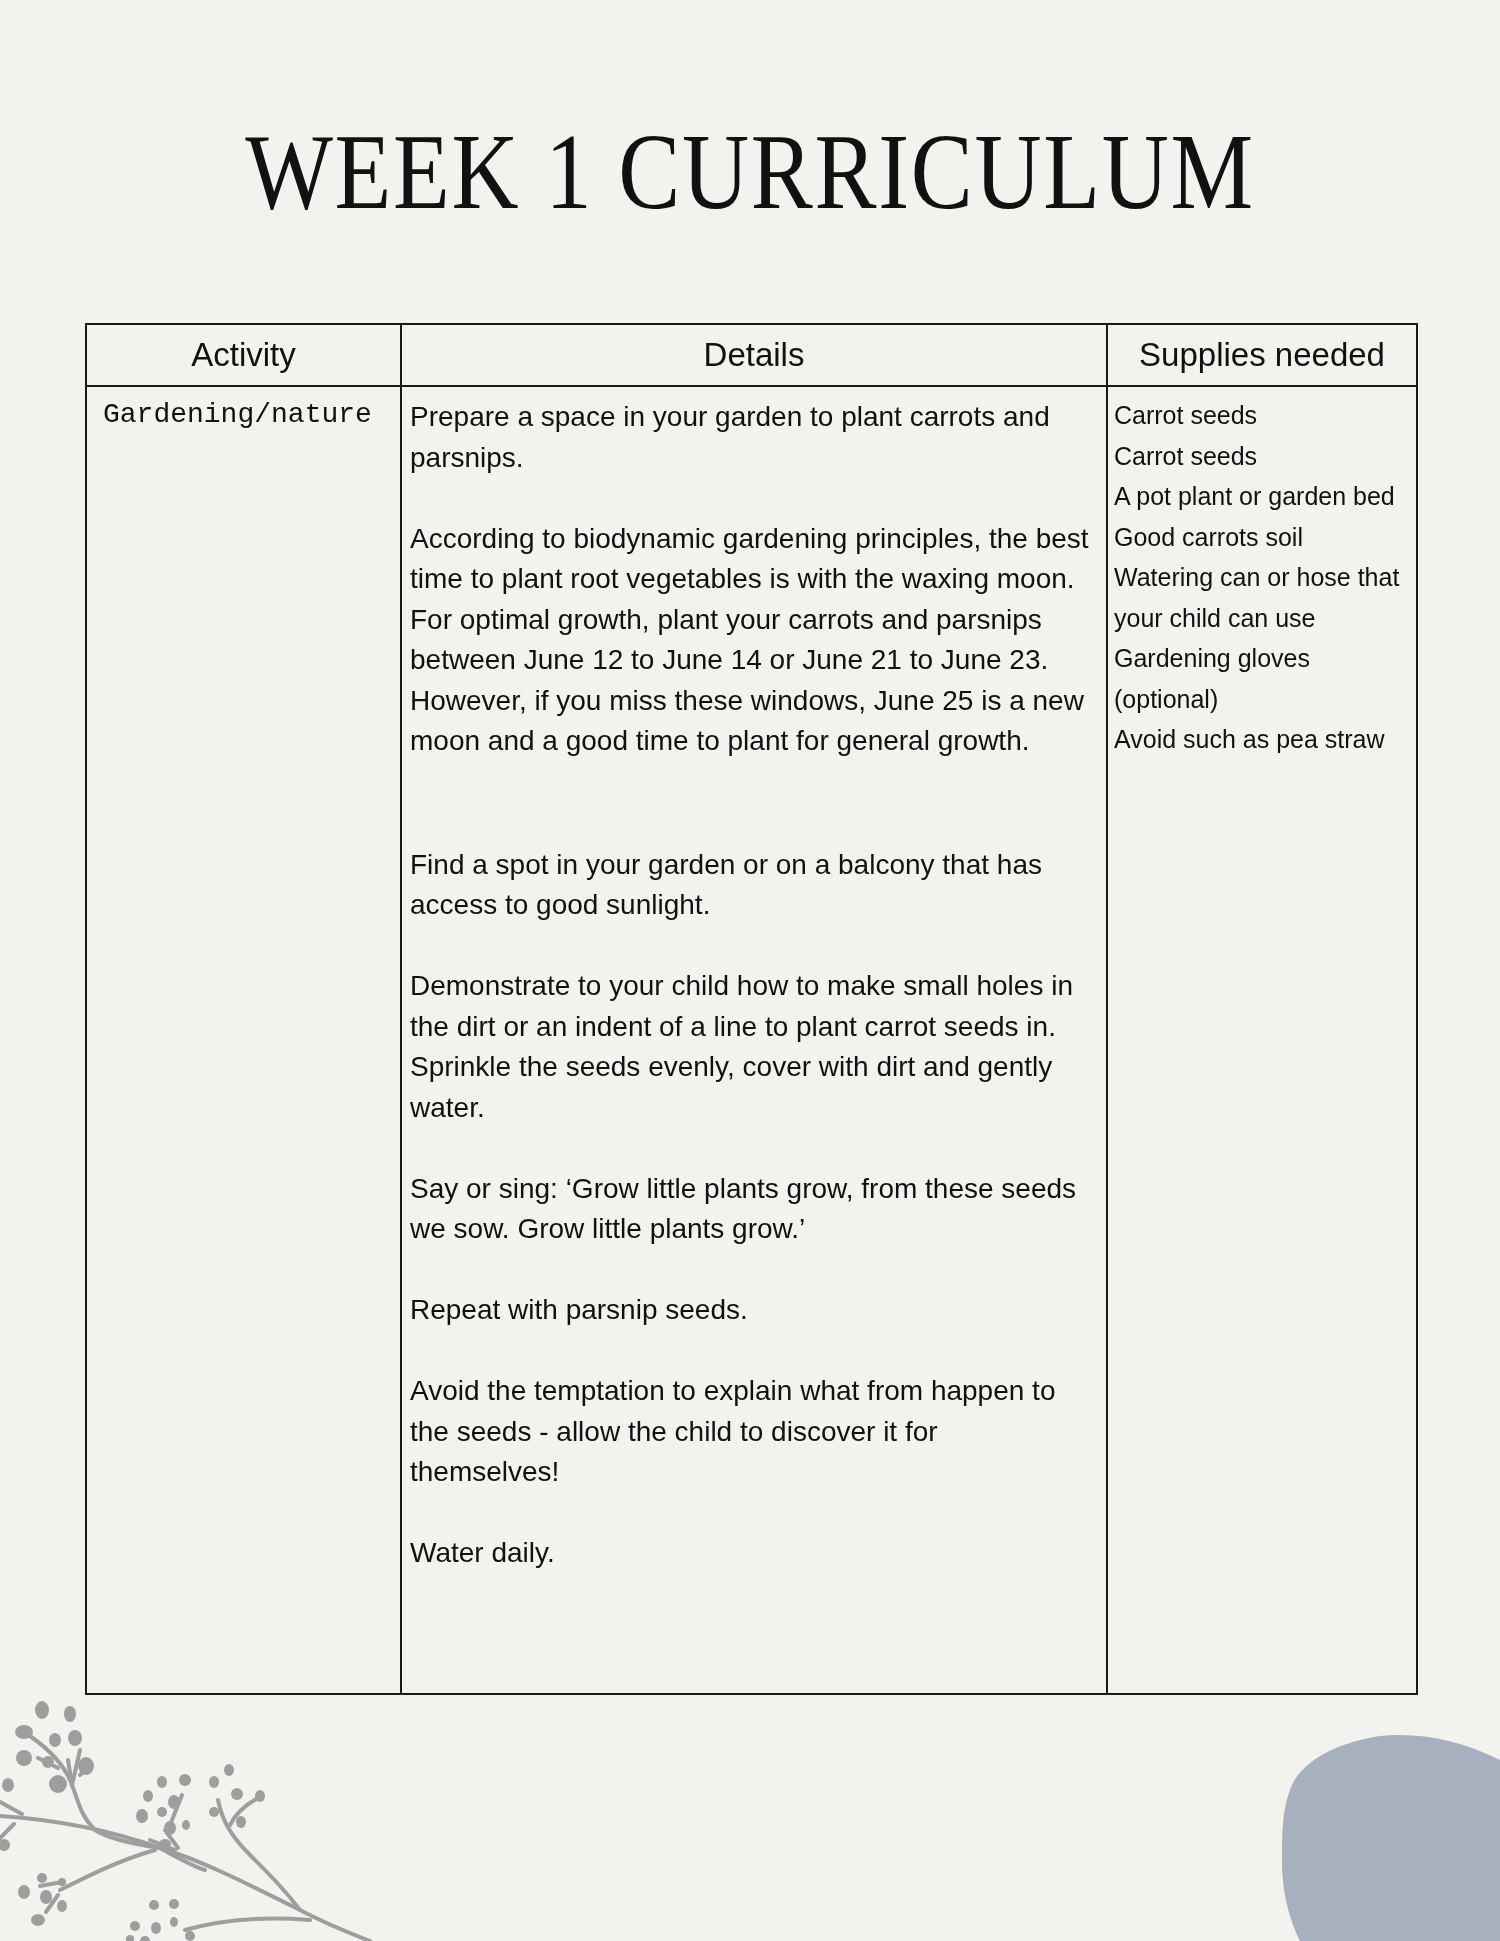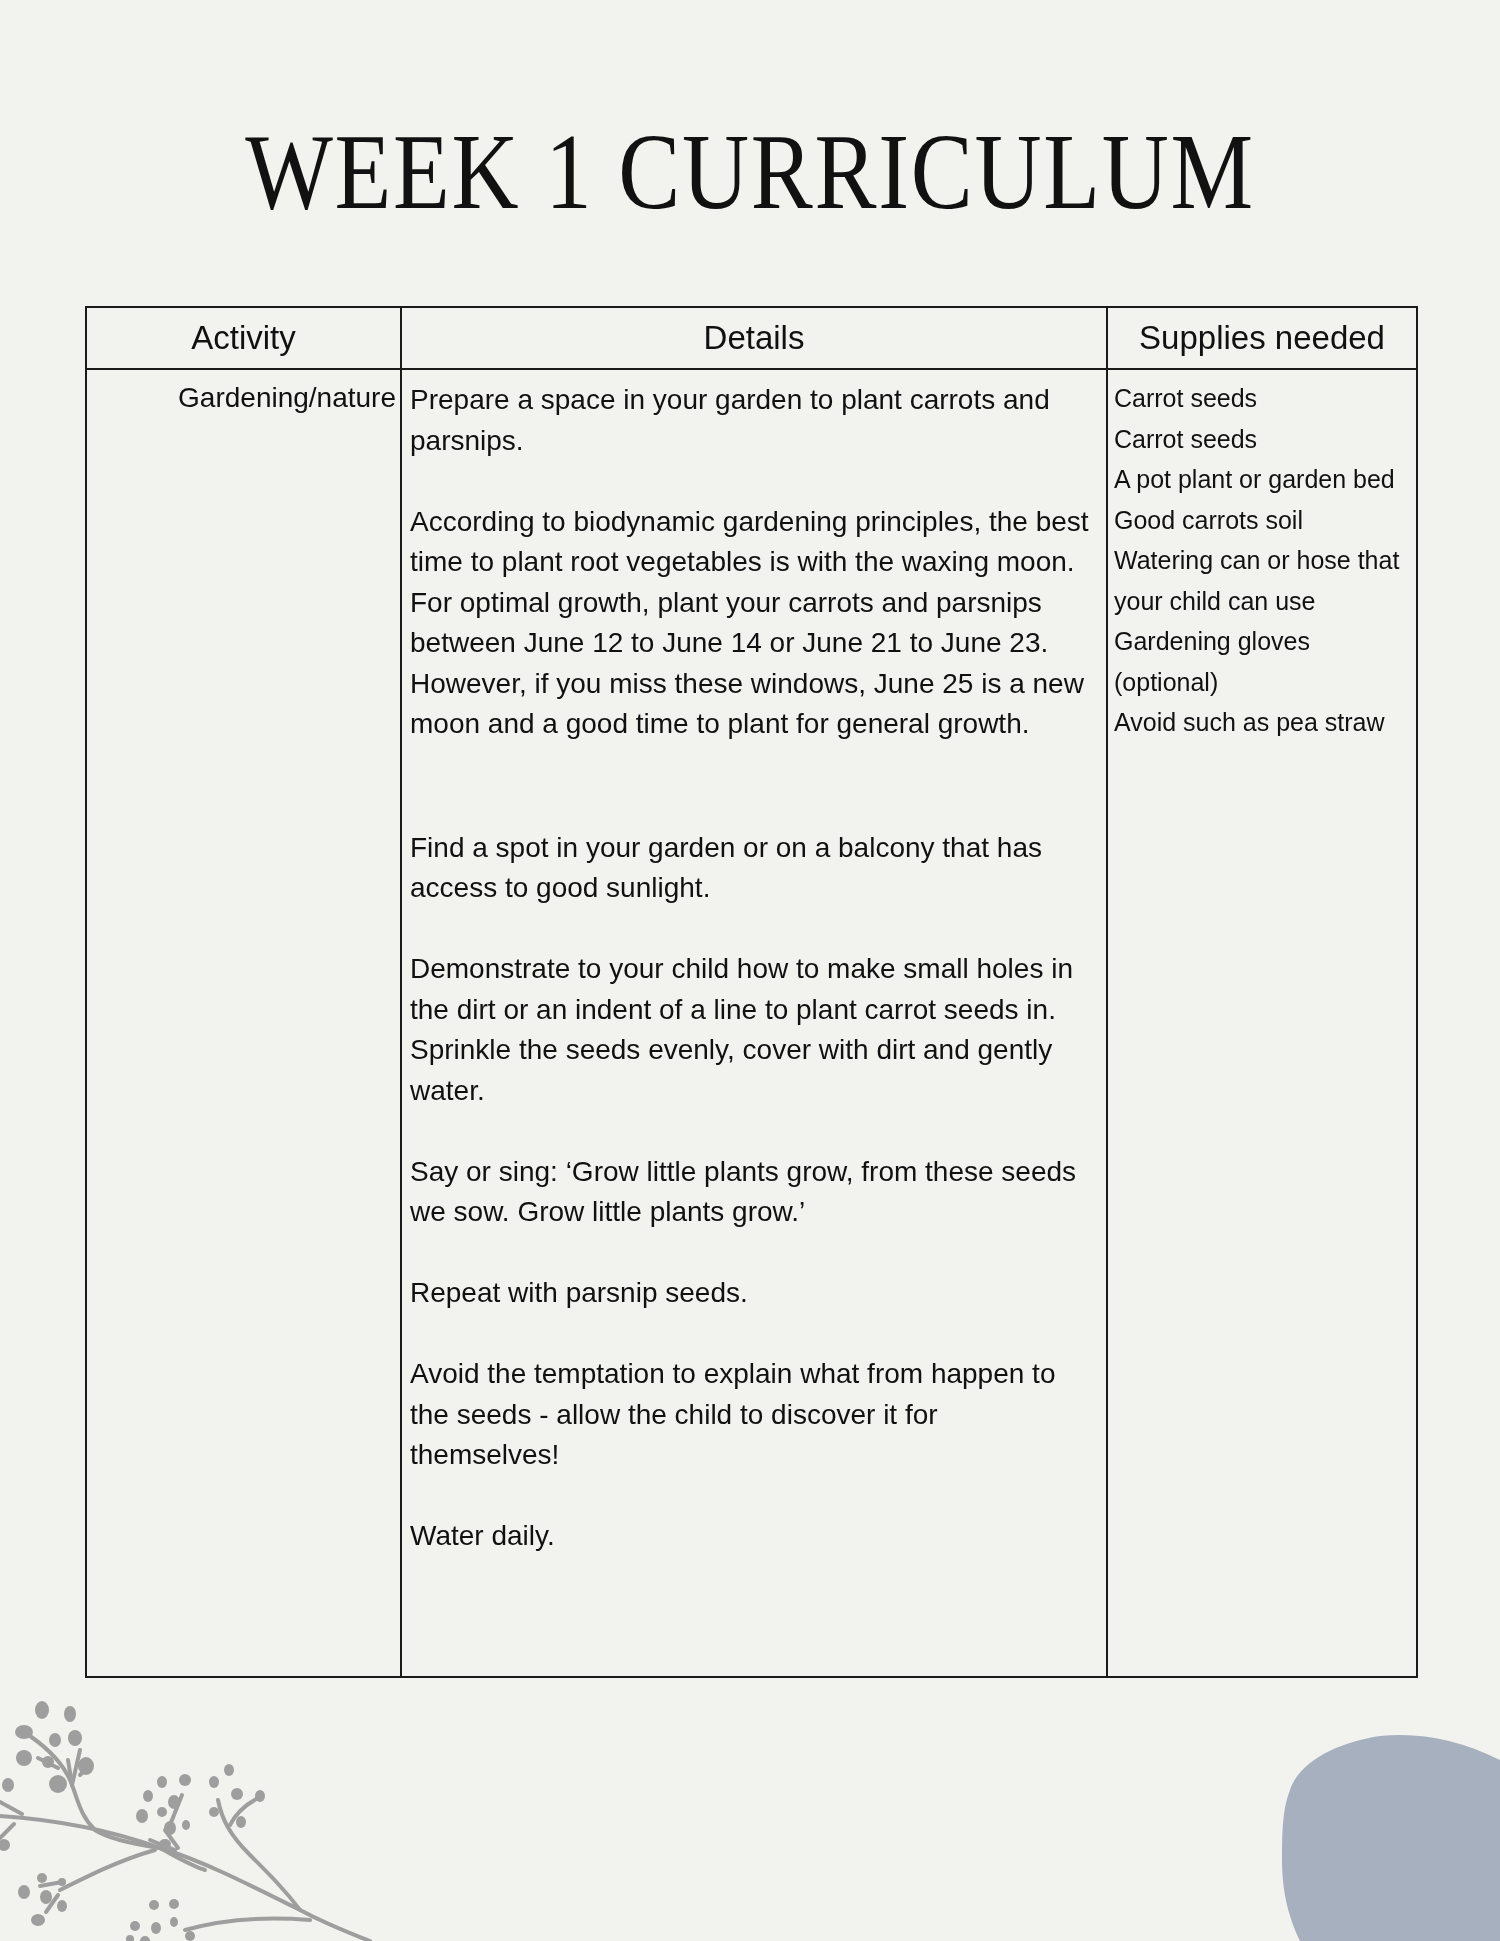--- a/index.html
+++ b/index.html
@@ -27,21 +27,21 @@
     letter-spacing: 2px;
     line-height: 120px;
     transform: scaleX(0.86);
     transform-origin: center;
     margin: 0;
     color: #111;
   }
   .curriculum-table {
     position: absolute;
     left: 85px;
-    top: 306px;
+    top: 323px;
     width: 1331px;
     height: 1372px;
     border-collapse: collapse;
     table-layout: fixed;
   }
   .curriculum-table th,
   .curriculum-table td {
     border: 2px solid #1a1a1a;
     vertical-align: top;
   }
@@ -50,24 +50,25 @@
     font-weight: normal;
     font-size: 33px;
     text-align: center;
     vertical-align: middle;
     padding: 0;
   }
   .col-activity { width: 315px; }
   .col-details { width: 706px; }
   .col-supplies { width: 310px; }
   td.activity-cell {
-    text-align: right;
+    text-align: left;
     font-size: 28px;
     padding: 8px 4px 0 16px;
     line-height: 40px;
+    font-family: Liberation Mono, monospace;
   }
   td.details-cell {
     padding: 10px 12px 0 8px;
     font-size: 28px;
     line-height: 40.5px;
     transform-origin: left top;
   }
   td.supplies-cell {
     padding: 8px 4px 8px 6px;
     font-size: 25px;

